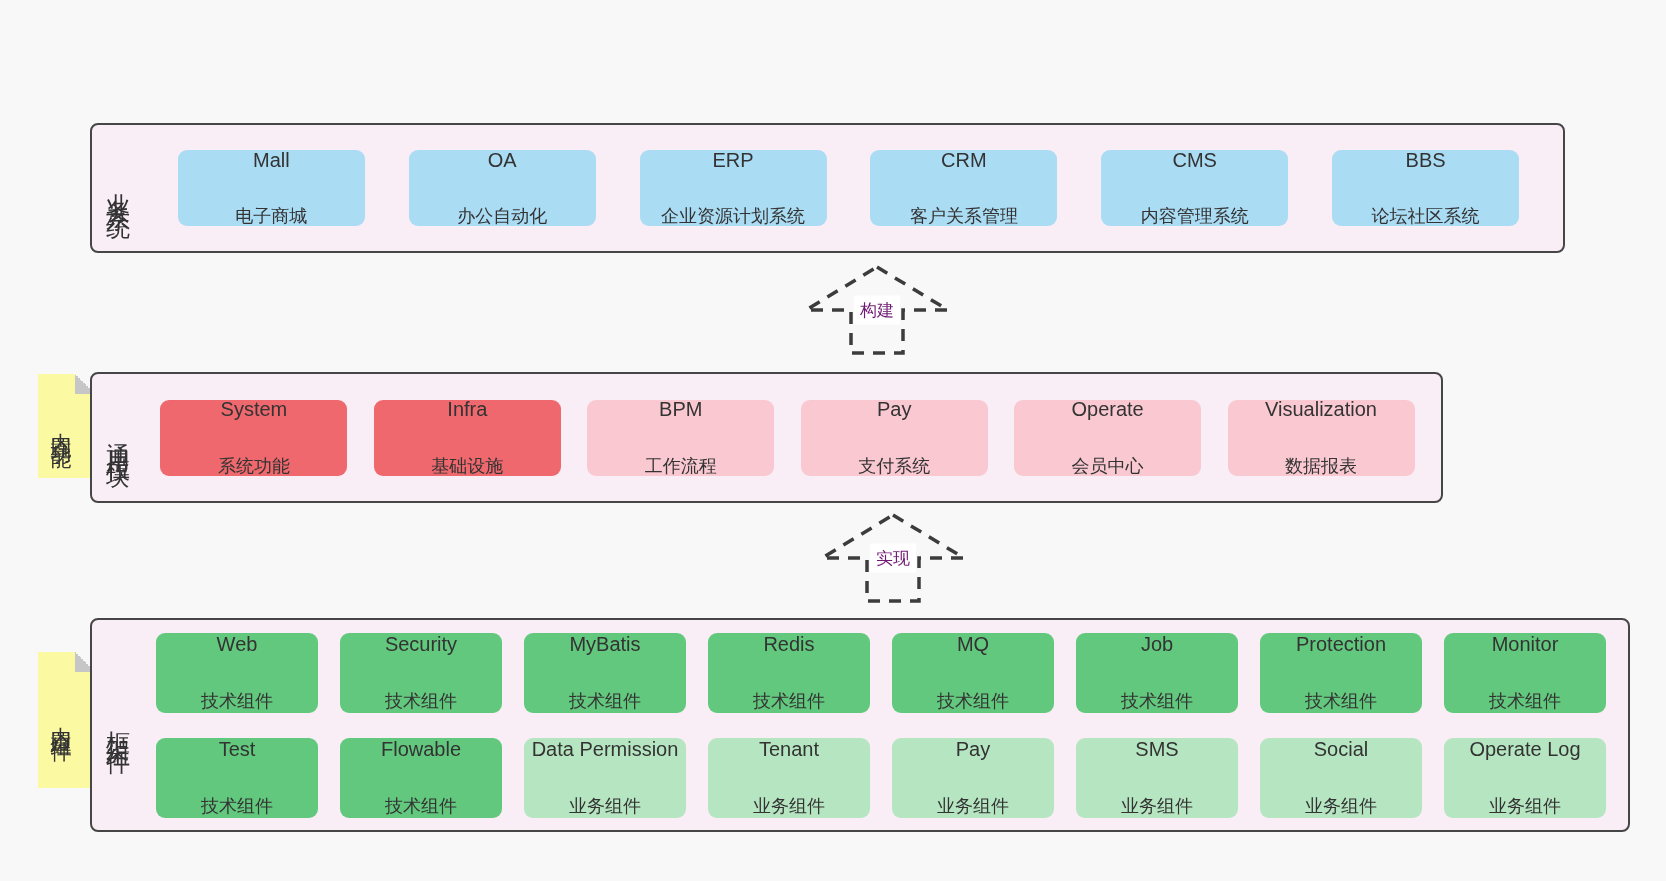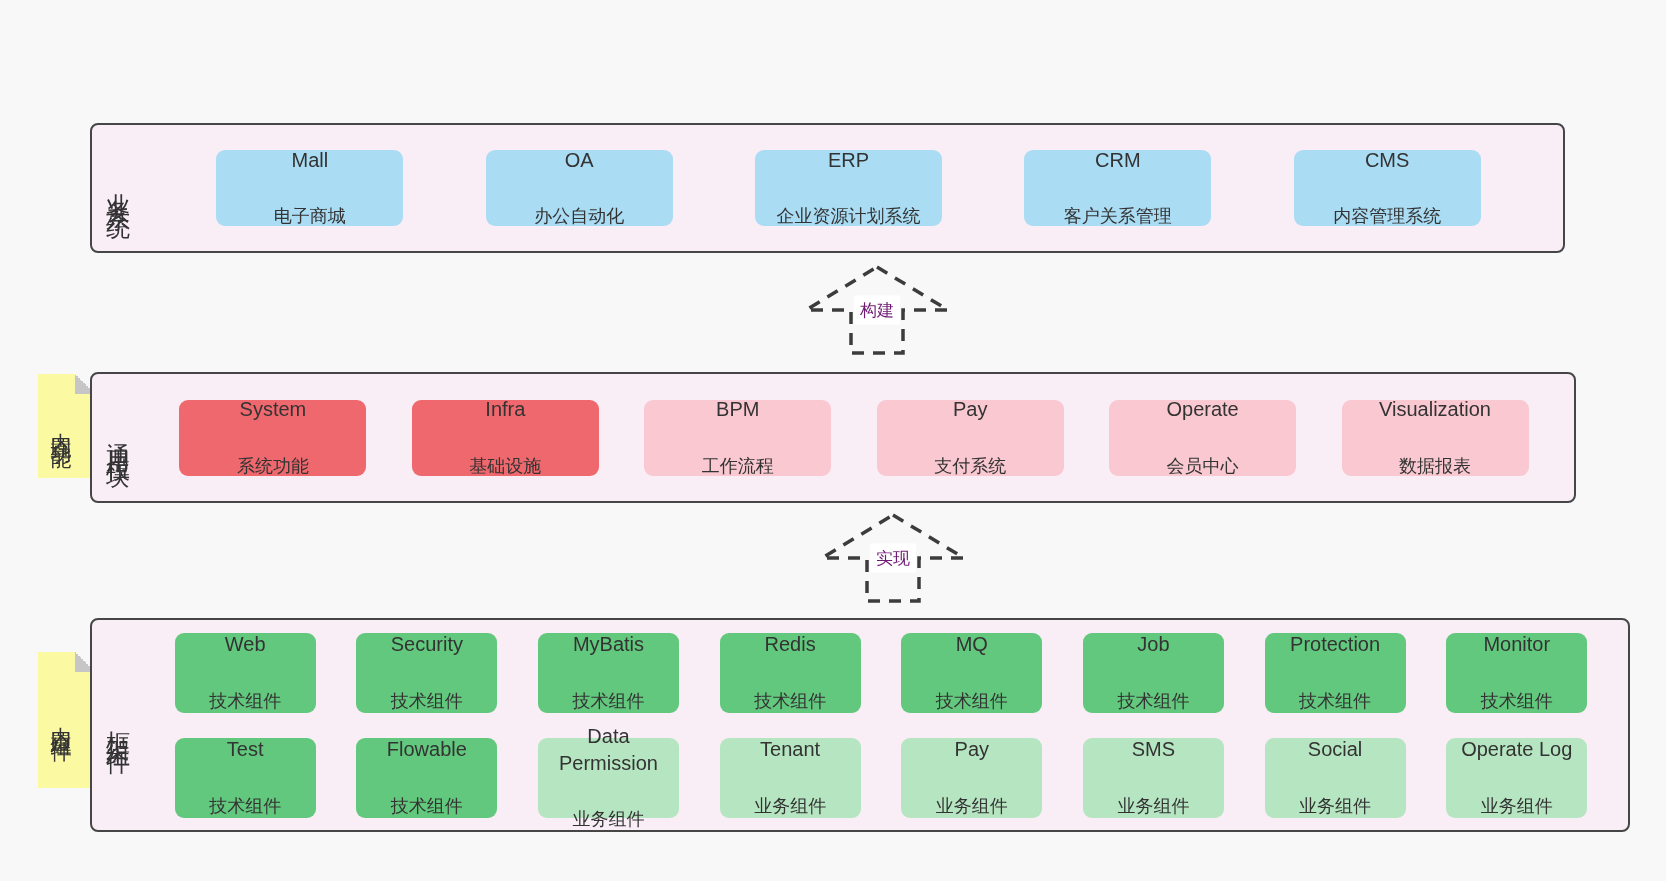--- a/index.html
+++ b/index.html
@@ -12,39 +12,39 @@
   
   .panel{
     position:absolute;box-sizing:border-box;
     background:var(--c-panel_bg,#f9edf6);
     border:2px solid var(--c-border,#464646);
     border-radius:8px;
     display:flex;align-items:center;
     z-index:2;
   }
   #panel-business{left:90px;top:123px;width:1475px;height:130px;}
-  #panel-modules {left:90px;top:372px;width:1486px;height:131px;}
+  #panel-modules {left:90px;top:372px;width:1353px;height:131px;}
   #panel-components{left:90px;top:618px;width:1540px;height:214px;}
   .vlabel{
     writing-mode:vertical-lr;text-orientation:upright;
     font-size:24px;letter-spacing:7px;line-height:1;
     margin:0 4px 0 14px;color:var(--c-text,#333);
     white-space:nowrap;
   }
   .boxes{flex:1;display:flex;justify-content:space-evenly;align-items:center;}
   .rows{flex:1;display:flex;flex-direction:column;gap:25px;padding:14px 0;}
   .rows .boxes{width:100%;}
   
   .box{
     box-sizing:border-box;border-radius:9px;
     display:flex;flex-direction:column;justify-content:center;align-items:center;
     text-align:center;line-height:1.32;padding:4px 6px;gap:32px;
   }
   .panel-wide .box{width:187px;height:76px;}
-  .panel-grid .box{width:141px;height:80px;}
+  .panel-grid .box{width:162px;height:80px;}
   .box .title{font-size:20px;}
   .box .sub{font-size:18px;}
   .box.blue{background:var(--c-blue,#aadcf4);}
   .box.red{background:var(--c-red,#ee686d);}
   .box.pink{background:var(--c-pink,#f9c8d1);text-align:right;}
   .box.green{background:var(--c-green_dark,#62c87d);}
   .box.lightgreen{background:var(--c-green_light,#b6e6c1);}
   
   .note{
     position:absolute;z-index:1;
@@ -117,20 +117,24 @@
           <div class="sub">企业资源计划系统</div>
         </div>
         <div class="box blue">
           <div class="title">CRM</div>
           <div class="sub">客户关系管理</div>
         </div>
         <div class="box blue">
           <div class="title">CMS</div>
           <div class="sub">内容管理系统</div>
         </div>
+        <div class="box blue">
+          <div class="title">BBS</div>
+          <div class="sub">论坛社区系统</div>
+        </div>
       </div>
   </section>
 
   <section class="panel panel-wide" id="panel-modules">
     <div class="vlabel">通用模块</div>
     <div class="boxes" id="boxes-modules">
         <div class="box red">
           <div class="title">System</div>
           <div class="sub">系统功能</div>
         </div>

